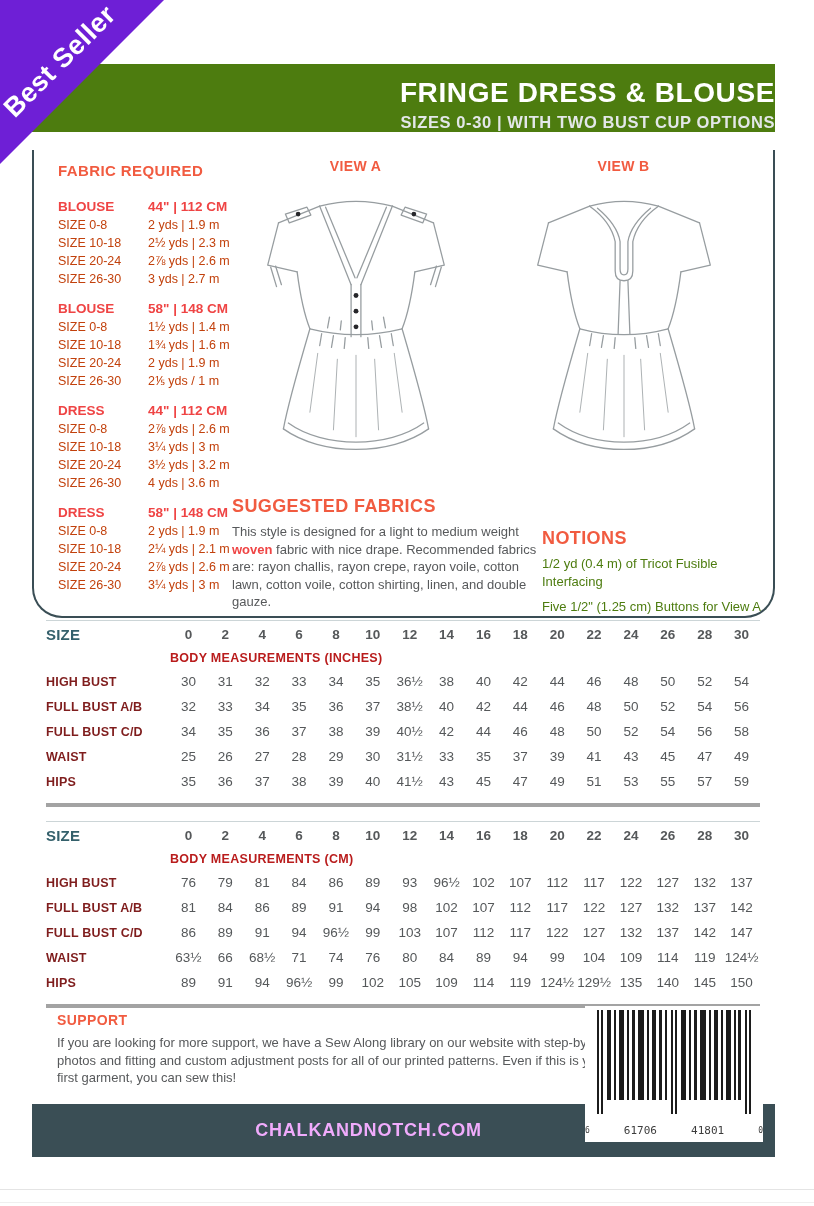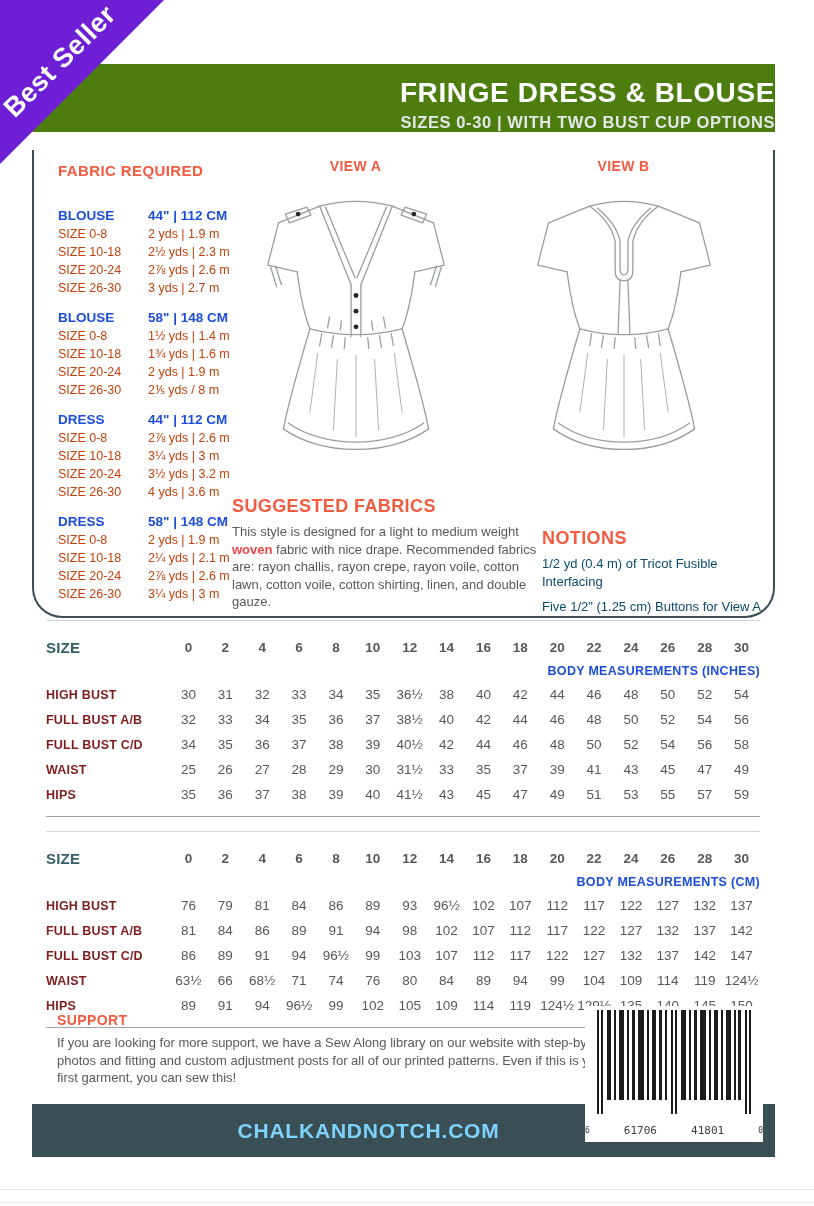--- a/index.html
+++ b/index.html
@@ -18,59 +18,59 @@
   .hdr h1{margin:13px 0 0;color:#fff;font-size:28px;letter-spacing:.6px;font-weight:bold;}
   .hdr .sub{margin-top:4px;color:#e3e7e8;font-size:16.5px;font-weight:bold;letter-spacing:.6px;}
 
   
   .panel{position:absolute;left:32px;top:150px;width:739px;height:466px;background:#fff;
          border:2px solid #3a4e55;border-top:none;border-radius:0 0 30px 30px;z-index:1;}
 
   .sec-head{color:#f15b40;font-weight:bold;letter-spacing:.4px;}
 
   .fabric-col{position:absolute;left:24px;top:12px;width:202px;}
-  .fabric-col .sec-head{font-size:15px;margin-bottom:27px;}
+  .fabric-col .sec-head{font-size:15px;margin-bottom:18px;}
   .fab-block{margin-bottom:11px;}
-  .fab-head{display:grid;grid-template-columns:90px auto;color:#1d4ed8;font-weight:bold;
+  .fab-head{display:grid;grid-template-columns:90px auto;color:#ef4444;font-weight:bold;
             font-size:13.5px;line-height:19px;}
   .fab-row{display:grid;grid-template-columns:90px auto;font-size:12.5px;line-height:18px;color:#c2410c;}
 
   .view{position:absolute;top:8px;width:215px;text-align:center;}
   .view-a{left:214px;} .view-b{left:482px;}
   .view-label{font-size:14px;margin-bottom:2px;}
   .view svg{display:block;margin:0 auto;}
 
   .suggested{position:absolute;left:198px;top:346px;width:312px;}
   .suggested .sec-head,.notions .sec-head{font-size:18px;margin-bottom:6px;}
   .suggested p{margin:0;font-size:13px;line-height:17.5px;color:#57595b;}
   .suggested b{color:#ef4444;}
   .notions{position:absolute;left:508px;top:346px;width:222px;margin-top:32px;}
-  .notions p{margin:0 0 8px;font-size:13px;line-height:17.5px;color:#0c4a6e;}
+  .notions p{margin:0 0 8px;font-size:13px;line-height:17.5px;color:#4d7c0f;}
 
   
   #size-tables{position:absolute;left:46px;top:620px;width:714px;}
-  .size-table{border-top:1px solid #ccd5d7;border-bottom:1px solid #a3a3a3;
-              padding:13px 0 9px;margin-bottom:14px;}
+  .size-table{border-top:1px solid #ccd5d7;border-bottom:4px solid #a3a3a3;
+              padding:0 0 9px;margin-bottom:14px;}
   .st-row{display:grid;grid-template-columns:124px repeat(16,1fr);align-items:center;height:25px;}
   .st-head{height:27px;}
   .st-label{font-size:12.5px;font-weight:bold;color:#7f1d1d;letter-spacing:.2px;}
   .st-head .st-label,.st-size-num{color:#34606b;font-size:15px;font-weight:bold;}
   .st-num{text-align:center;font-size:13.5px;color:#55585a;}
-  .st-subtitle{margin-left:124px;text-align:right;color:#1d4ed8;font-weight:bold;
+  .st-subtitle{margin-left:124px;text-align:left;color:#b91c1c;font-weight:bold;
                font-size:12.5px;letter-spacing:.3px;height:21px;line-height:21px;}
 
   
   .support{position:absolute;left:57px;top:1012px;width:566px;}
   .support .sec-head{font-size:14px;margin-bottom:6px;}
   .support p{margin:0;font-size:13px;line-height:17.5px;color:#57595b;}
 
   
   .footer-bar{position:absolute;left:32px;top:1104px;width:743px;height:53px;background:#3a4e55;
               display:flex;align-items:center;justify-content:center;z-index:1;padding-right:0;}
-  .footer-bar span{color:#7dd3fc;font-weight:bold;font-size:21px;letter-spacing:.8px;
+  .footer-bar span{color:#f0abfc;font-weight:bold;font-size:18px;letter-spacing:.8px;
               transform:translateX(-35px);}
   .barcode-panel{position:absolute;left:585px;top:1006px;width:178px;height:136px;background:#fff;z-index:3;}
   .bc-digits{position:absolute;left:0;top:118px;width:178px;display:flex;justify-content:space-between;
              font-family:"DejaVu Sans Mono",monospace;font-size:11px;color:#3c3c3c;}
   .bc-digits .sm{font-size:8px;padding-top:2px;}
 
   .edge-line{position:absolute;left:0;width:814px;height:1px;background:#e4e4e4;}
 </style>
 </head>
 <body>
@@ -125,21 +125,21 @@
             <div class="fab-row">
               <div>SIZE 10-18</div>
               <div>1¾ yds | 1.6 m</div>
             </div>
             <div class="fab-row">
               <div>SIZE 20-24</div>
               <div>2 yds | 1.9 m</div>
             </div>
             <div class="fab-row">
               <div>SIZE 26-30</div>
-              <div>2⅕ yds / 8 m</div>
+              <div>2⅕ yds / 1 m</div>
             </div>
           </div>
           <div class="fab-block">
             <div class="fab-head">
               <div>DRESS</div>
               <div>44" | 112 CM</div>
             </div>
             <div class="fab-row">
               <div>SIZE 0-8</div>
               <div>2⅞ yds | 2.6 m</div>

